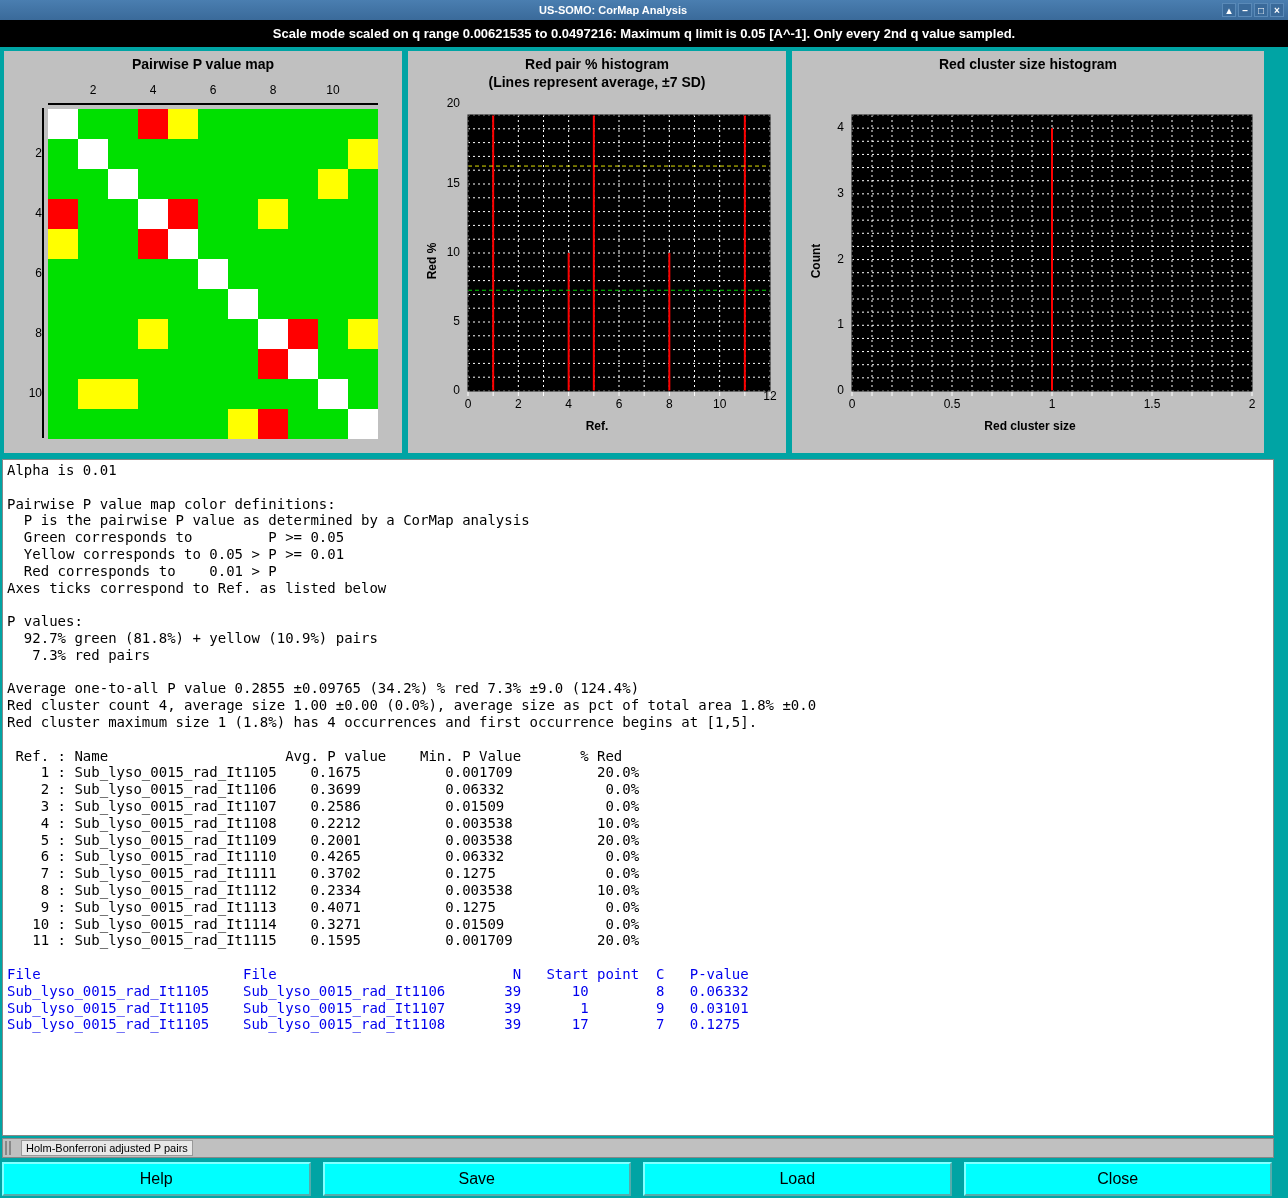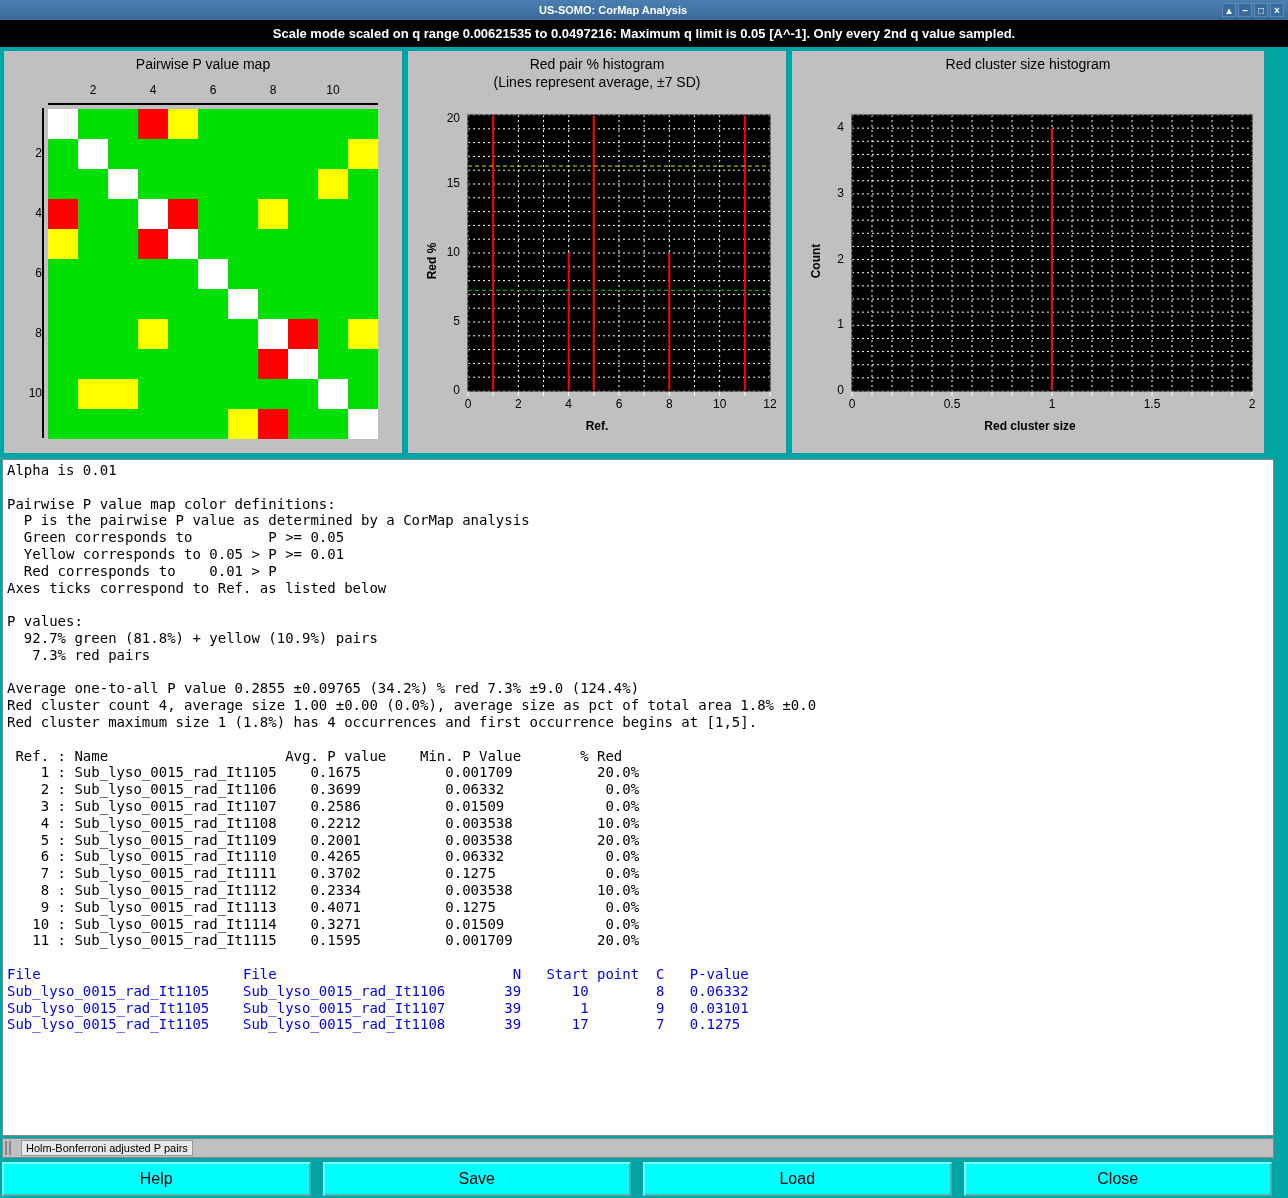--- a/index.html
+++ b/index.html
@@ -7,21 +7,21 @@
 .titlebar{background:linear-gradient(to bottom,#4a7eb0,#3a6a9a);height:20px;display:flex;align-items:center;padding:0 4px;color:#fff;font-size:11px;font-weight:bold}
 .titlebar-title{flex:1;text-align:center}
 .titlebar-btns{display:flex;gap:2px}
 .titlebar-btn{width:14px;height:14px;background:#3a6a9a;border:1px solid #5a8ab8;display:inline-flex;align-items:center;justify-content:center;font-size:10px;color:#fff;cursor:pointer}
 .banner{background:#000;color:#fff;font-weight:bold;font-size:13px;text-align:center;padding:6px}
 .top{display:flex;gap:6px;padding:4px;background:#00a4a4;height:410px}
 .panel{background:#c0c0c0;padding:4px;display:flex;flex-direction:column}
 .panel.left{width:398px}
 .panel.mid{width:378px}
 .panel.right{flex:1;margin-right:20px}
-.ptitle{font-weight:normal;font-size:14px;text-align:center;line-height:1.3}
+.ptitle{font-weight:bold;font-size:14px;text-align:center;line-height:1.3}
 .plot{position:relative;flex:1;margin-top:4px}
 .axis-label{position:absolute;font-weight:bold;font-size:12px}
 .tick{position:absolute;font-size:12px;text-align:center}
 .hm-cell{position:absolute}
 .text-area{flex:1;background:#fff;overflow:auto;font-family:"DejaVu Sans Mono","Courier New",monospace;font-size:14px;padding:2px 4px;white-space:pre;line-height:1.2;margin:2px 14px 2px 2px;border:1px solid #888}
 .text-area .blue{color:#0000ee}
 .statusbar{background:#c0c0c0;border:1px solid #888;height:20px;font-size:11px;display:flex;align-items:center;padding:0 2px;margin:0 14px 2px 2px}
 .status-handle{width:12px;height:14px;background:linear-gradient(to right,#888 0 2px,transparent 2px 4px,#888 4px 6px,transparent 6px);margin-right:4px}
 .status-text{background:#e8e8e8;border:1px solid #999;padding:1px 4px;font-size:11px}
 .btnbar{display:flex;gap:12px;padding:2px;margin-right:14px}
@@ -248,26 +248,26 @@
           <line class="grn" x1="56" y1="195.26" x2="358" y2="195.26"></line>
           <line class="yel" x1="56" y1="71.05999999999997" x2="358" y2="71.05999999999997"></line>
           <rect x="56" y="20" width="302" height="276" fill="none" stroke="#000" stroke-width="1"></rect>
         </svg>
         <div class="tick" style="left:41px;top:302px;width:30px">0</div>
         <div class="tick" style="left:91.33333333333333px;top:302px;width:30px">2</div>
         <div class="tick" style="left:141.66666666666666px;top:302px;width:30px">4</div>
         <div class="tick" style="left:192px;top:302px;width:30px">6</div>
         <div class="tick" style="left:242.33333333333331px;top:302px;width:30px">8</div>
         <div class="tick" style="left:292.6666666666667px;top:302px;width:30px">10</div>
-        <div class="tick" style="left:343px;top:302px;width:30px">12</div>
+        <div class="tick" style="left:343px;top:294px;width:30px">12</div>
         <div class="tick" style="left:0;top:288px;width:48px;text-align:right">0</div>
         <div class="tick" style="left:0;top:219px;width:48px;text-align:right">5</div>
         <div class="tick" style="left:0;top:150px;width:48px;text-align:right">10</div>
         <div class="tick" style="left:0;top:81px;width:48px;text-align:right">15</div>
-        <div class="tick" style="left:0;top:16px;width:48px;text-align:right">20</div>
+        <div class="tick" style="left:0;top:1px;width:48px;text-align:right">20</div>
         <div class="axis-label" style="left:0;top:324px;width:370px;text-align:center">Ref.</div>
         <div class="axis-label" style="left:-149px;top:159px;width:338px;text-align:center;transform:rotate(-90deg);transform-origin:center">Red %</div>
       </div>
   </div>
   <div class="panel right">
     <div class="ptitle">Red cluster size histogram</div>
     <div class="plot" style="margin-top:22px" id="clustplot">
         <svg width="468" height="338" style="position:absolute;left:0;top:0">
           <rect x="56" y="20" width="400" height="276" fill="#000"></rect>
           <line class="dash" x1="56" y1="20" x2="56" y2="296"></line>

